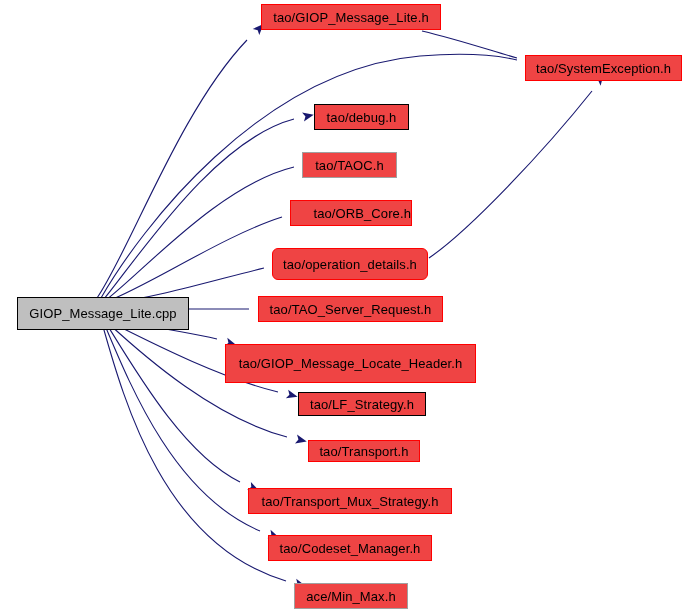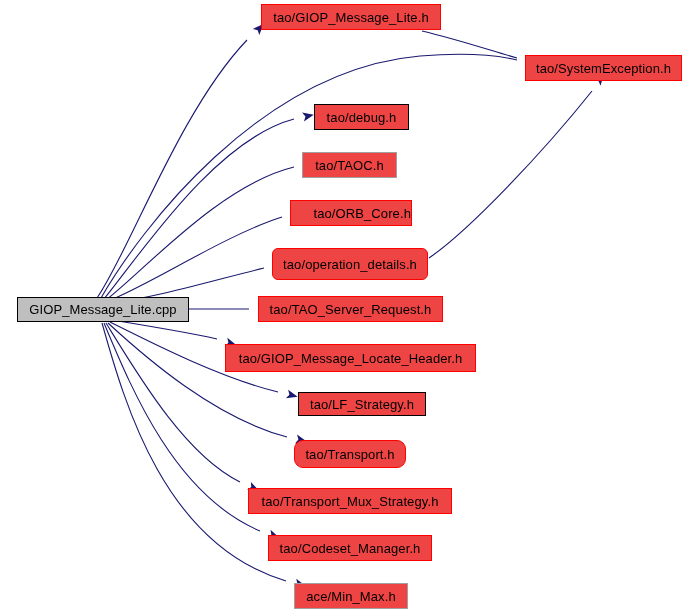--- a/index.html
+++ b/index.html
@@ -108,21 +108,21 @@
       <g>
         <path d="M422,31 C460,40 495,52 517,58" fill="none" stroke="#191970" stroke-width="1.1"></path>
         <polygon points="0,-4.5 11,0 0,4.5 2.5,0" fill="#191970" transform="translate(527,61) rotate(16)"></polygon>
       </g>
       <g>
         <path d="M429,258 C470,230 545,150 592,91" fill="none" stroke="#191970" stroke-width="1.1"></path>
         <polygon points="0,-4.5 11,0 0,4.5 2.5,0" fill="#191970" transform="translate(597,83) rotate(-53)"></polygon>
       </g>
     </svg>
   <div id="node-layer">
-      <div class="node border-black root" style="left: 5px; top: 297px; width: 172px; height: 25px;">
+      <div class="node border-black root" style="left: 5px; top: 297px; width: 172px; height: 33px;">
         <span class="node-label">GIOP_Message_Lite.cpp</span>
       </div>
       <div class="node " style="left: 261px; top: 4px; width: 180px; height: 26px;">
         <span class="node-label">tao/GIOP_Message_Lite.h</span>
       </div>
       <div class="node " style="left: 525px; top: 55px; width: 157px; height: 26px;">
         <span class="node-label">tao/SystemException.h</span>
       </div>
       <div class="node border-black" style="left: 302px; top: 104px; width: 95px; height: 26px;">
         <span class="node-label">tao/debug.h</span>
@@ -132,27 +132,27 @@
       </div>
       <div class="node " style="left: 290px; top: 200px; width: 122px; height: 26px; justify-content: flex-end;">
         <span class="node-label">tao/ORB_Core.h</span>
       </div>
       <div class="node " style="left: 272px; top: 248px; width: 156px; height: 32px; border-radius: 6px;">
         <span class="node-label">tao/operation_details.h</span>
       </div>
       <div class="node " style="left: 258px; top: 296px; width: 185px; height: 26px;">
         <span class="node-label">tao/TAO_Server_Request.h</span>
       </div>
-      <div class="node " style="left: 225px; top: 344px; width: 251px; height: 28px;">
+      <div class="node " style="left: 225px; top: 344px; width: 251px; height: 39px;">
         <span class="node-label">tao/GIOP_Message_Locate_Header.h</span>
       </div>
       <div class="node border-black" style="left: 286px; top: 392px; width: 128px; height: 24px;">
         <span class="node-label">tao/LF_Strategy.h</span>
       </div>
-      <div class="node " style="left: 294px; top: 440px; width: 112px; height: 28px; border-radius: 9px;">
+      <div class="node " style="left: 308px; top: 440px; width: 112px; height: 22px;">
         <span class="node-label">tao/Transport.h</span>
       </div>
       <div class="node " style="left: 248px; top: 488px; width: 204px; height: 26px;">
         <span class="node-label">tao/Transport_Mux_Strategy.h</span>
       </div>
       <div class="node " style="left: 268px; top: 535px; width: 164px; height: 26px;">
         <span class="node-label">tao/Codeset_Manager.h</span>
       </div>
       <div class="node border-gray" style="left: 294px; top: 583px; width: 114px; height: 26px;">
         <span class="node-label">ace/Min_Max.h</span>

